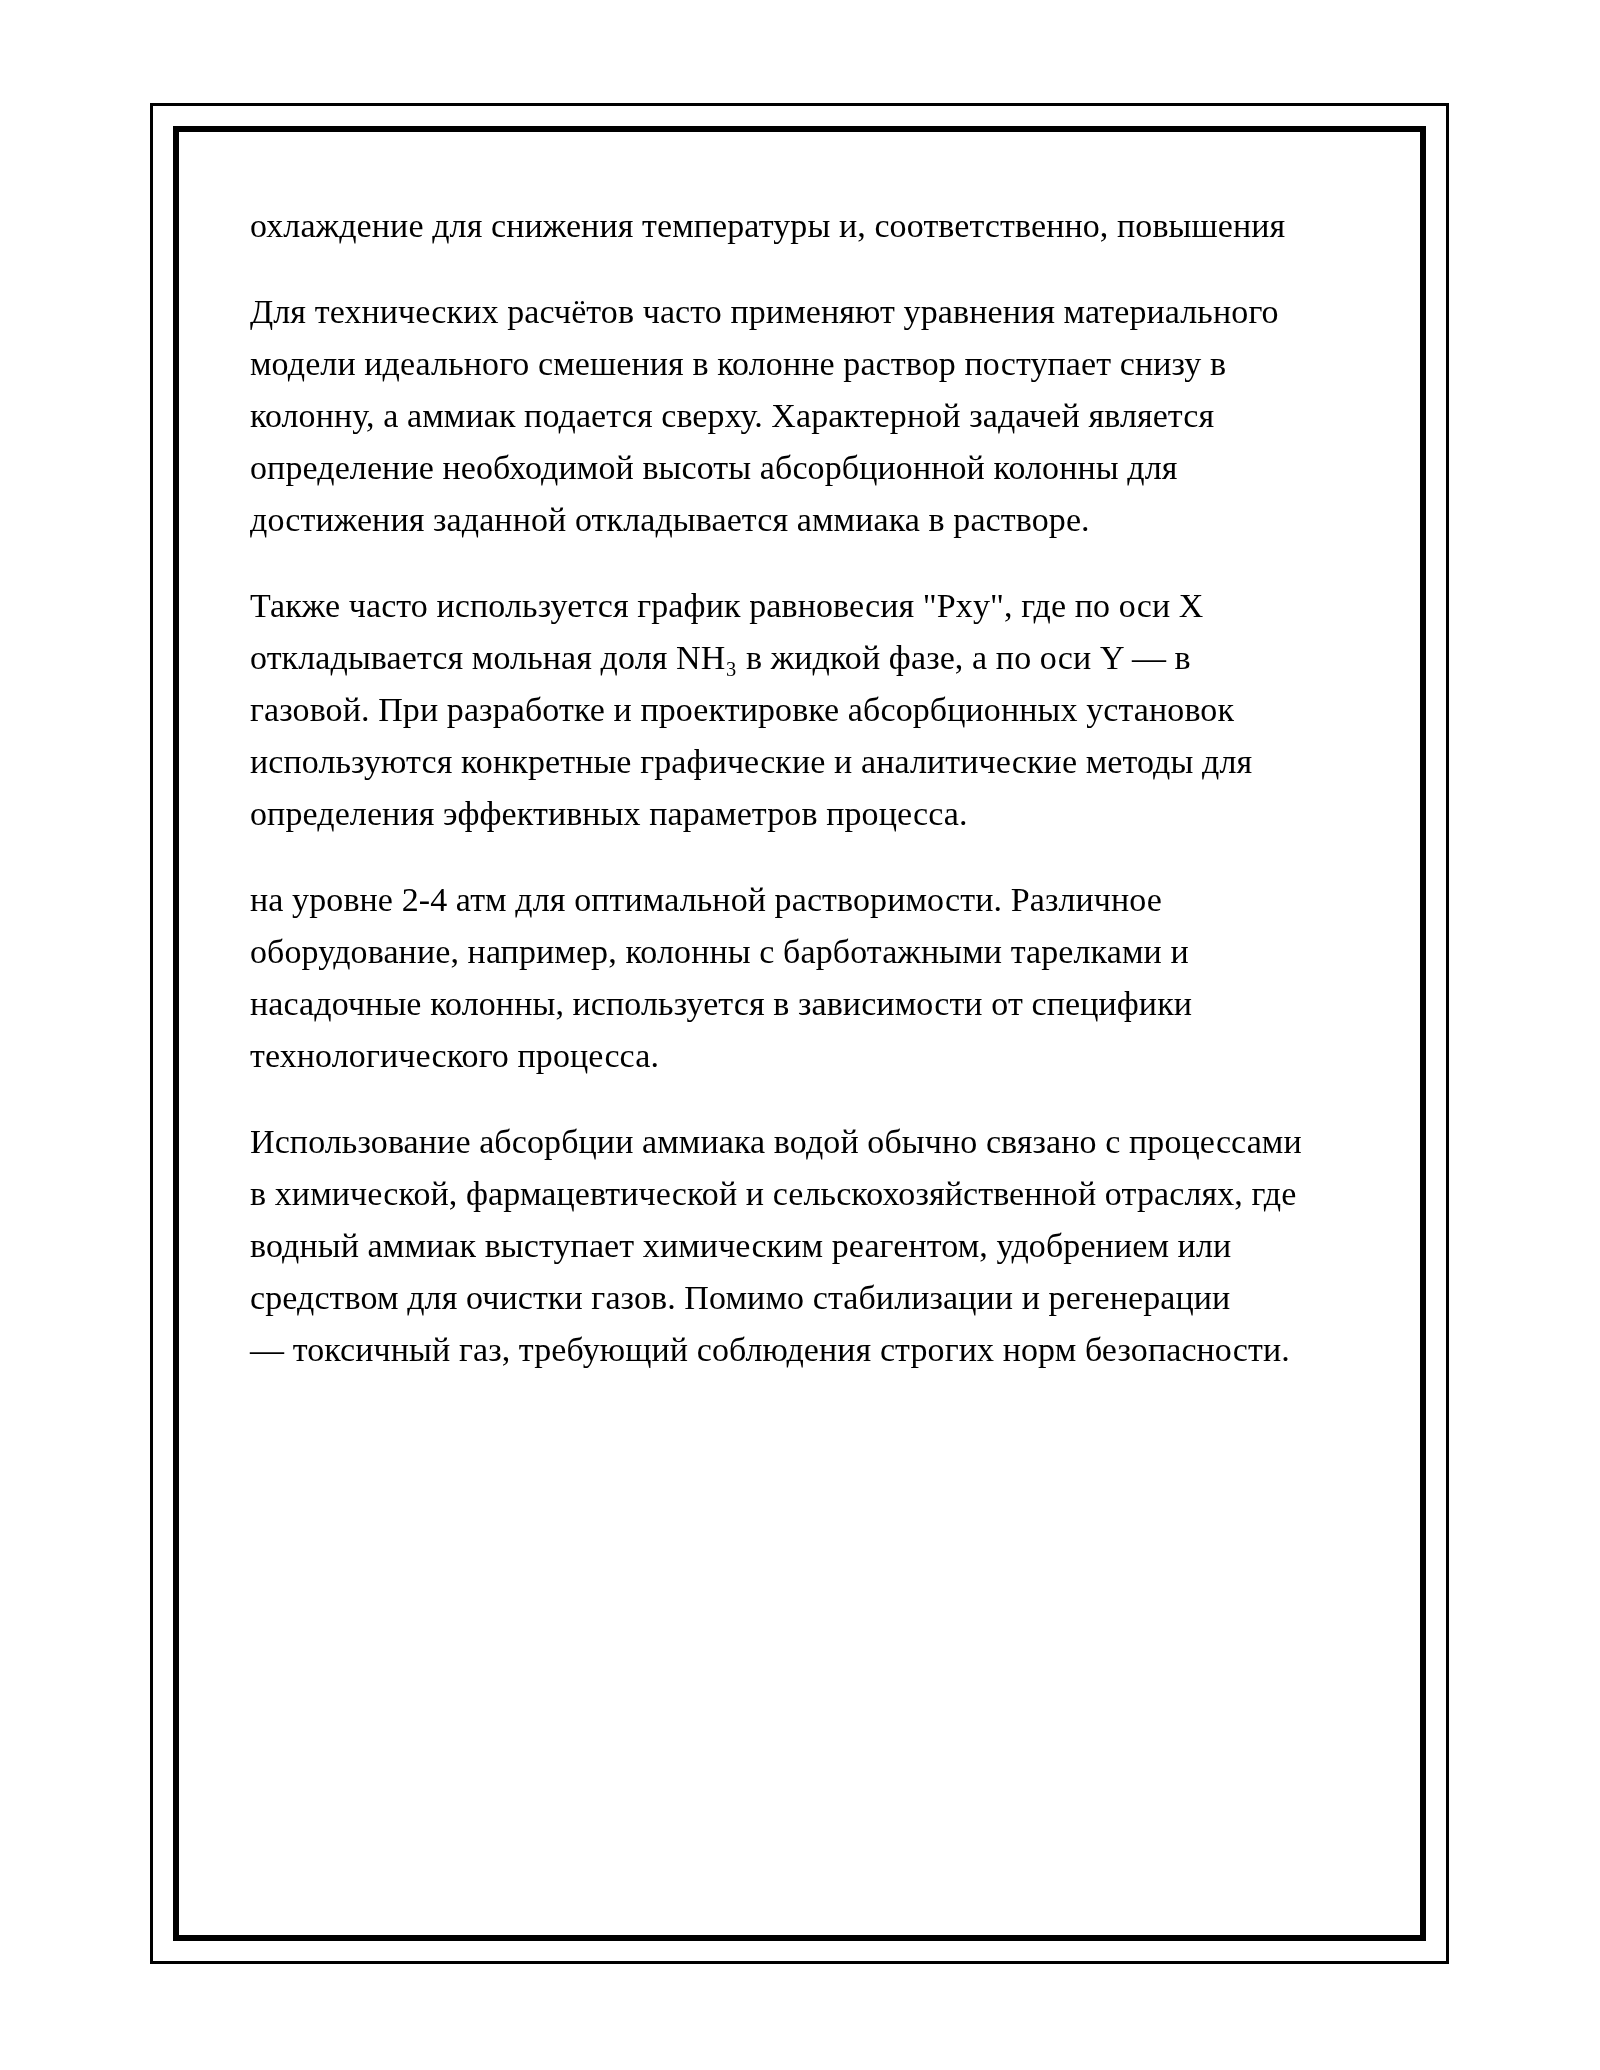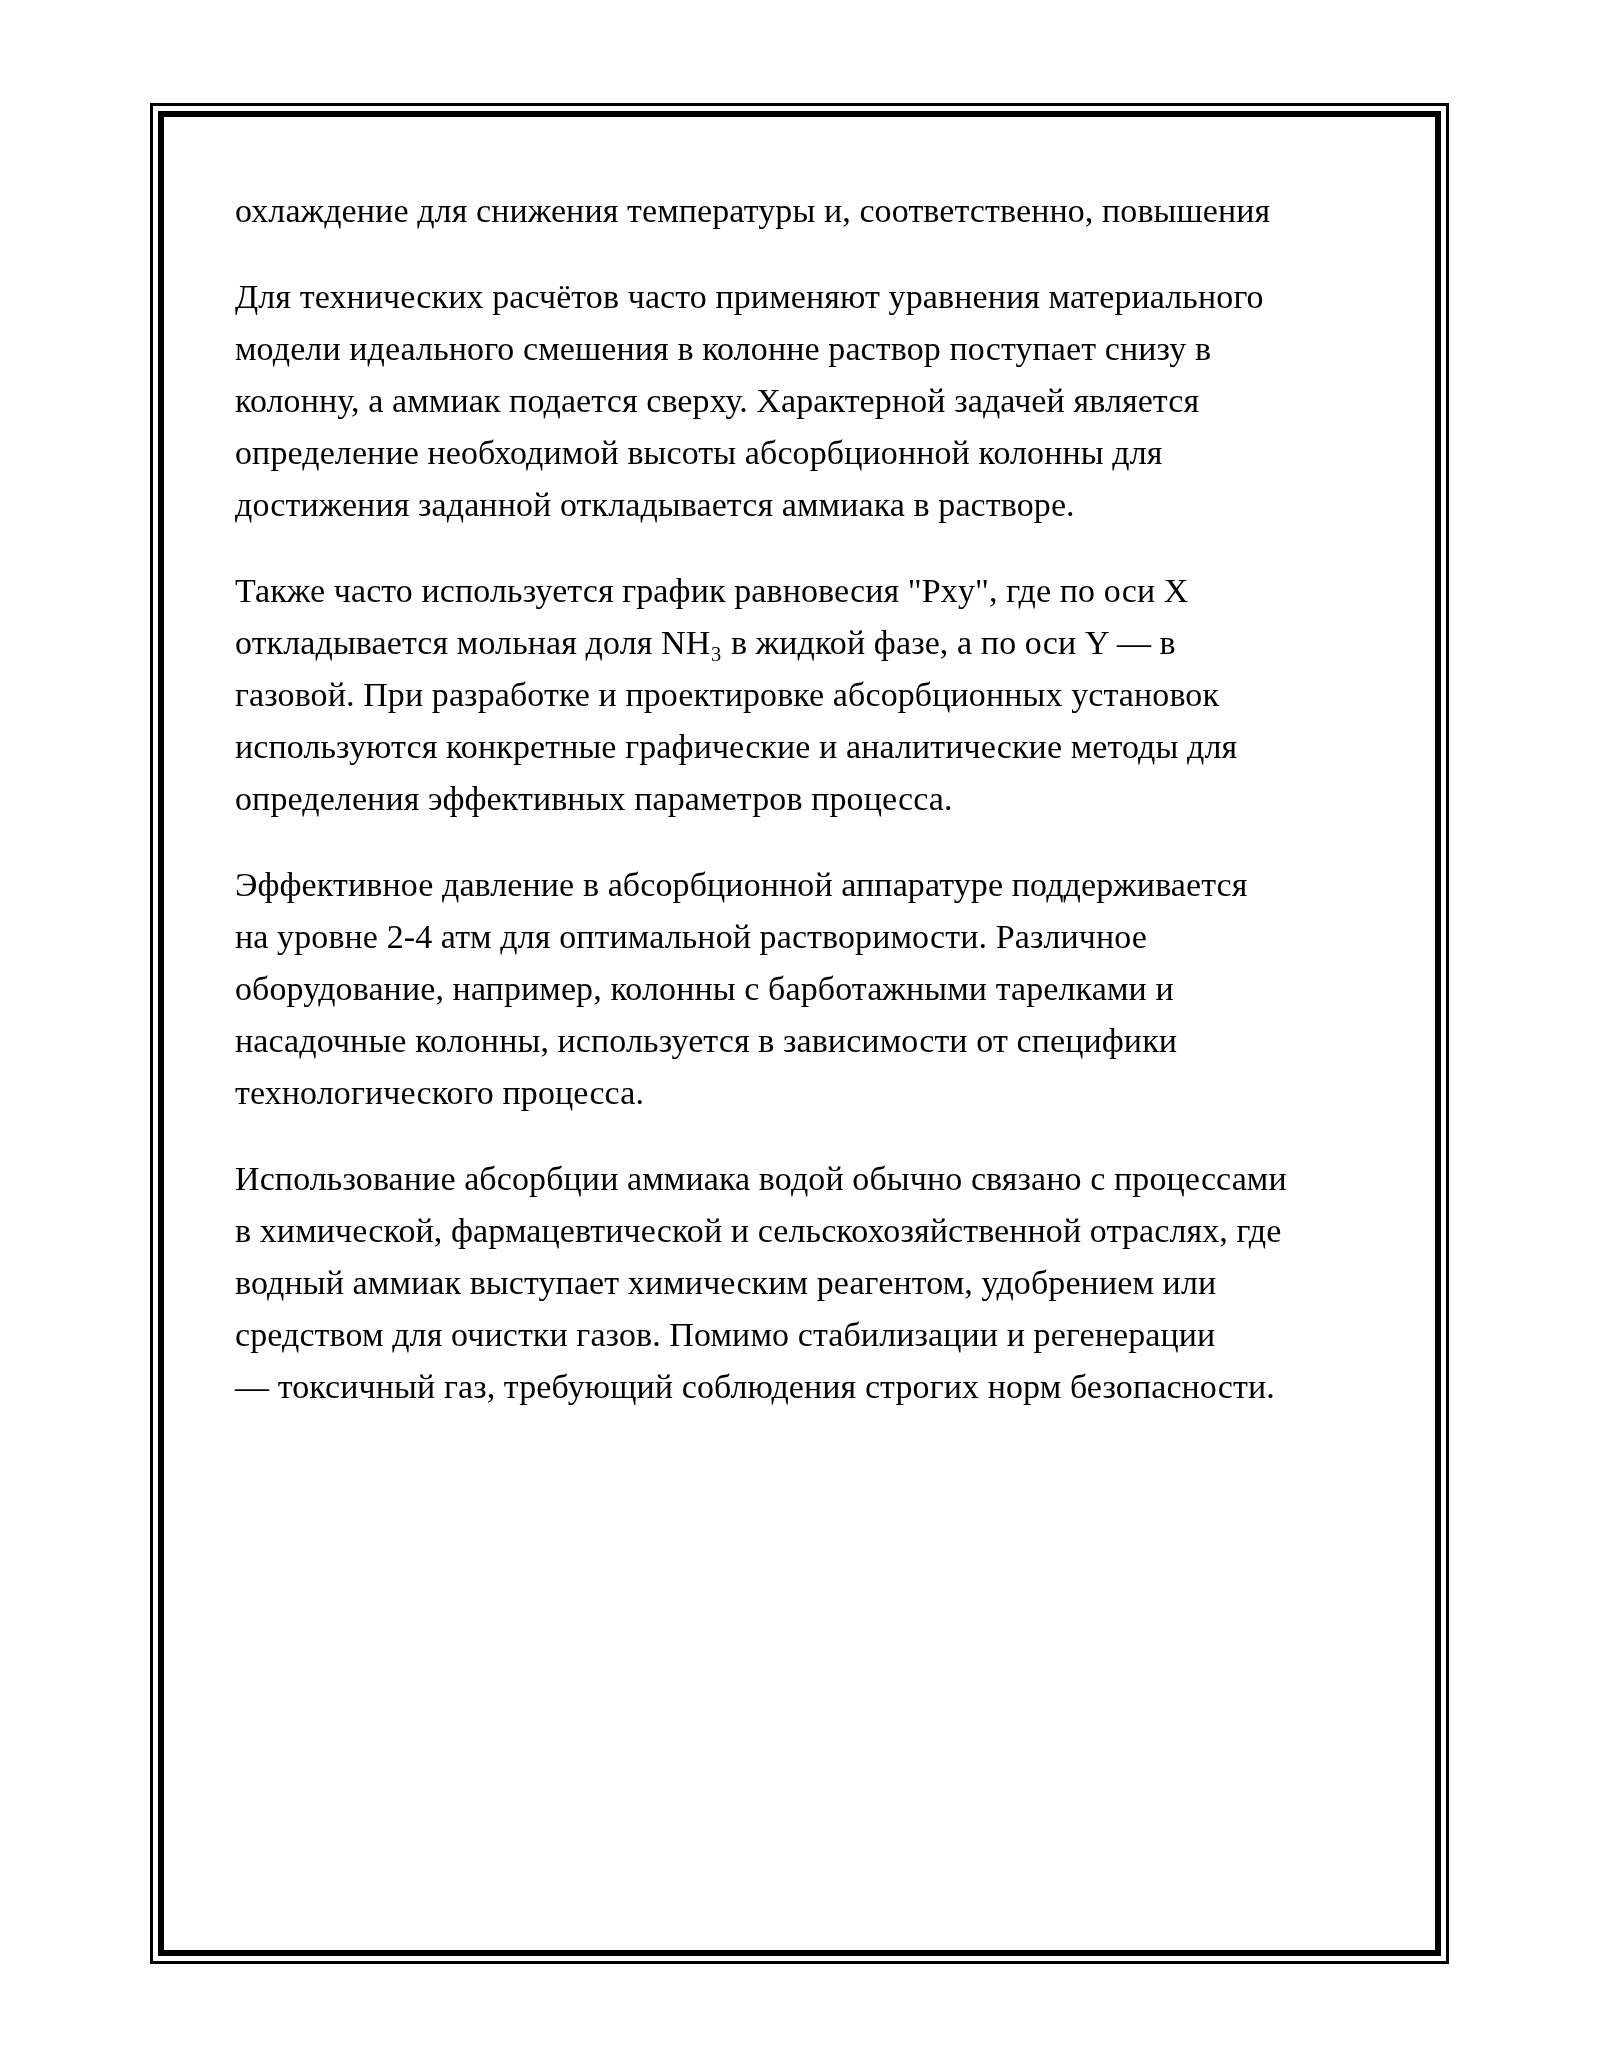--- a/index.html
+++ b/index.html
@@ -15,21 +15,21 @@
     color: #000000;
   }
   .frame-outer {
     position: absolute;
     left: 150px;
     top: 103px;
     width: 1299px;
     height: 1861px;
     box-sizing: border-box;
     border: 3px solid #000000;
-    padding: 5px;
+    padding: 20px;
     background: #ffffff;
   }
   .frame-inner {
     width: 100%;
     height: 100%;
     box-sizing: border-box;
     border: 6px solid #000000;
     overflow: hidden;
   }
   .page-content {
@@ -66,21 +66,20 @@
 
       <div class="paragraph">
         <div class="line">Также часто используется график равновесия "Pxy", где по оси X</div>
         <div class="line">откладывается мольная доля NH₃ в жидкой фазе, а по оси Y — в</div>
         <div class="line">газовой. При разработке и проектировке абсорбционных установок</div>
         <div class="line">используются конкретные графические и аналитические методы для</div>
         <div class="line">определения эффективных параметров процесса.</div>
       </div>
 
       <div class="paragraph">
-        <div class="line">Эффективное давление в абсорбционной аппаратуре поддерживается</div>
         <div class="line">на уровне 2-4 атм для оптимальной растворимости. Различное</div>
         <div class="line">оборудование, например, колонны с барботажными тарелками и</div>
         <div class="line">насадочные колонны, используется в зависимости от специфики</div>
         <div class="line">технологического процесса.</div>
       </div>
 
       <div class="paragraph">
         <div class="line">Использование абсорбции аммиака водой обычно связано с процессами</div>
         <div class="line">в химической, фармацевтической и сельскохозяйственной отраслях, где</div>
         <div class="line">водный аммиак выступает химическим реагентом, удобрением или</div>

